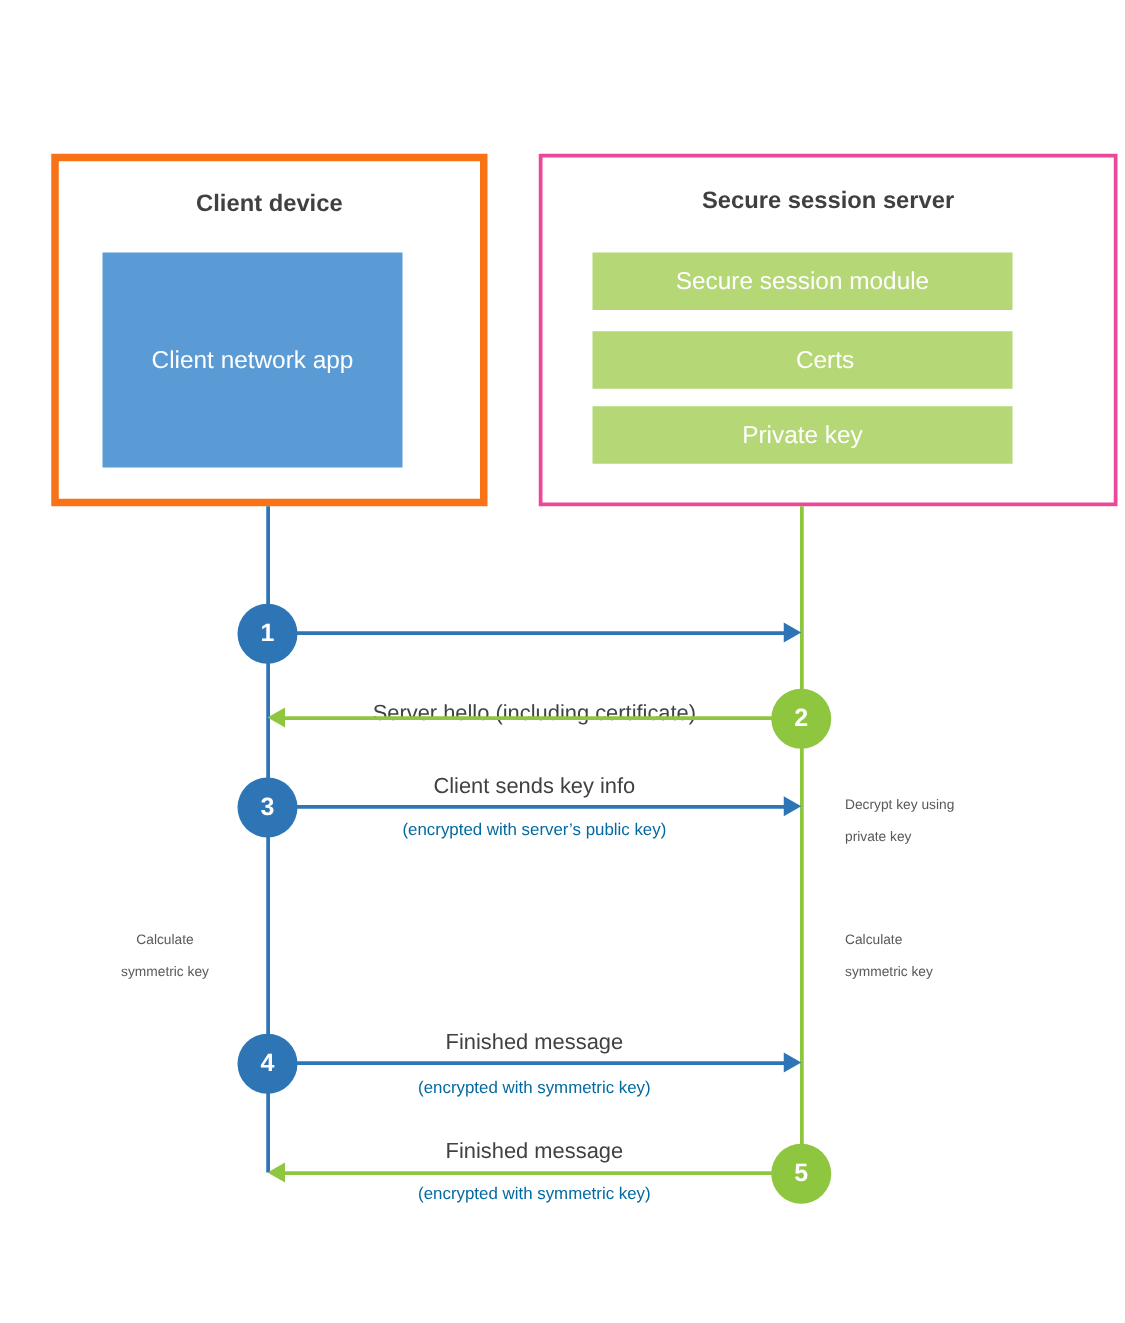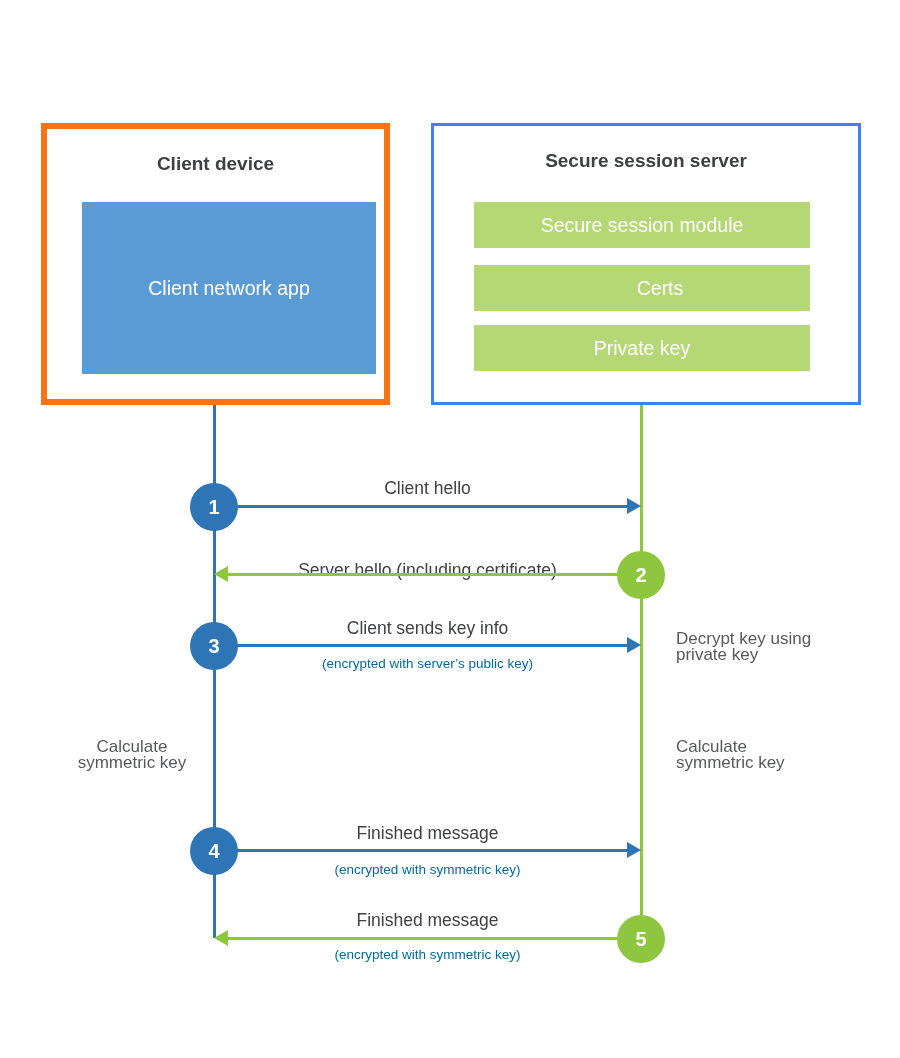--- a/index.html
+++ b/index.html
@@ -21,33 +21,33 @@
     letter-spacing: 0.2px;
   }
   
   .actor-box {
     position: absolute;
     top: 123px;
     height: 282px;
     background: #ffffff;
   }
   .client-box { left: 41px; width: 349px; border: 6px solid #f97316; }
-  .server-box { left: 431px; width: 430px; border: 3px solid #3b82f6; }
+  .server-box { left: 431px; width: 463px; border: 3px solid #ec4899; }
   .actor-title {
     position: absolute;
     left: 0; right: 0; top: 24px;
     text-align: center;
     font-size: 19px;
     font-weight: bold;
     color: #3f4042;
   }
   .client-app {
     position: absolute;
     left: 35px; top: 73px;
-    width: 294px; height: 172px;
+    width: 240px; height: 172px;
     background: #5b9bd5;
     display: flex; align-items: center; justify-content: center;
     text-align: center;
     color: #ffffff;
     font-size: 19.5px;
     line-height: 26px;
   }
   .client-app span { display: inline-block; max-width: 190px; }
   .server-bar {
     position: absolute;
@@ -121,22 +121,22 @@
   .lbl-2 { top: 560px; }
   .lbl-3 { top: 618px; }
   .sub-3 { top: 656px; }
   .lbl-4 { top: 823px; }
   .sub-4 { top: 862px; }
   .lbl-5 { top: 910px; }
   .sub-5 { top: 947px; }
   
   .side-note {
     position: absolute;
-    font-size: 17px;
-    line-height: 16px;
+    font-size: 11px;
+    line-height: 26px;
     color: #58595b;
     white-space: pre-line;
   }
   .note-decrypt { left: 676px; top: 631px; width: 150px; text-align: left; }
   .note-calc-left { left: 77px; top: 739px; width: 110px; text-align: center; }
   .note-calc-right { left: 676px; top: 739px; width: 110px; text-align: left; }
 </style>
 </head>
 <body>
 
@@ -159,21 +159,20 @@
       <span>Certs</span>
     </div>
     <div class="server-bar bar-2">
       <span>Private key</span>
     </div>
   </div>
 
   <div class="lifeline client-lifeline"></div>
   <div class="lifeline server-lifeline"></div>
 
-  <div class="msg-label lbl-1">Client hello</div>
   <div class="arrow-line blue-line" style="left:214px; top:505px; width:414px;"></div>
   <div class="arrow-head head-right" style="left:627px; top:498px;"></div>
   <div class="step-circle circle-blue c1">1</div>
 
   <div class="msg-label lbl-2">Server hello (including certificate)</div>
   <div class="arrow-line green-line" style="left:228px; top:573px; width:413px;"></div>
   <div class="arrow-head head-left" style="left:214px; top:566px;"></div>
   <div class="step-circle circle-green c2">2</div>
 
   <div class="msg-label lbl-3">Client sends key info</div>

